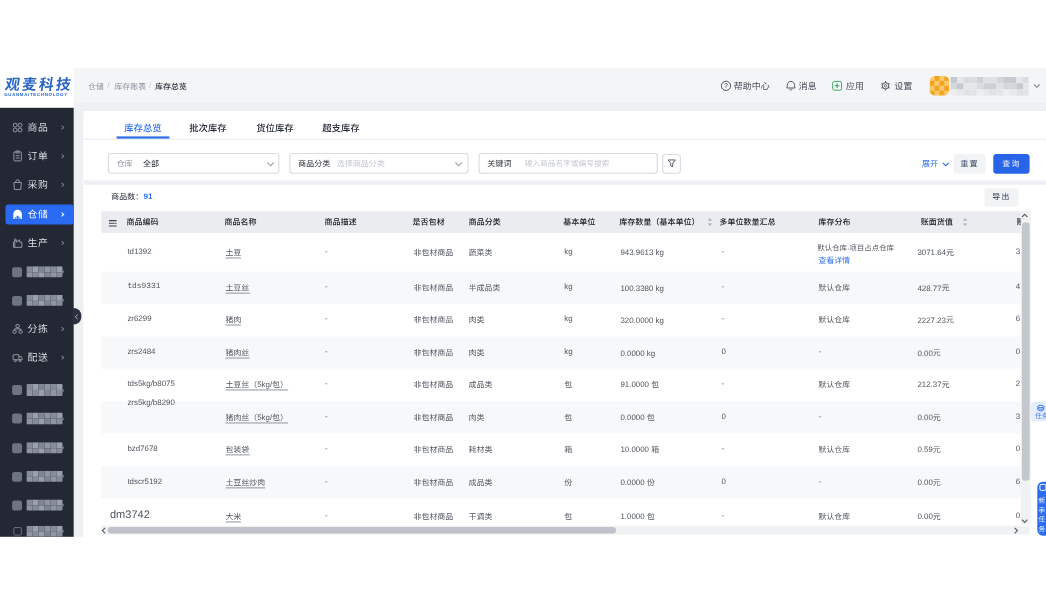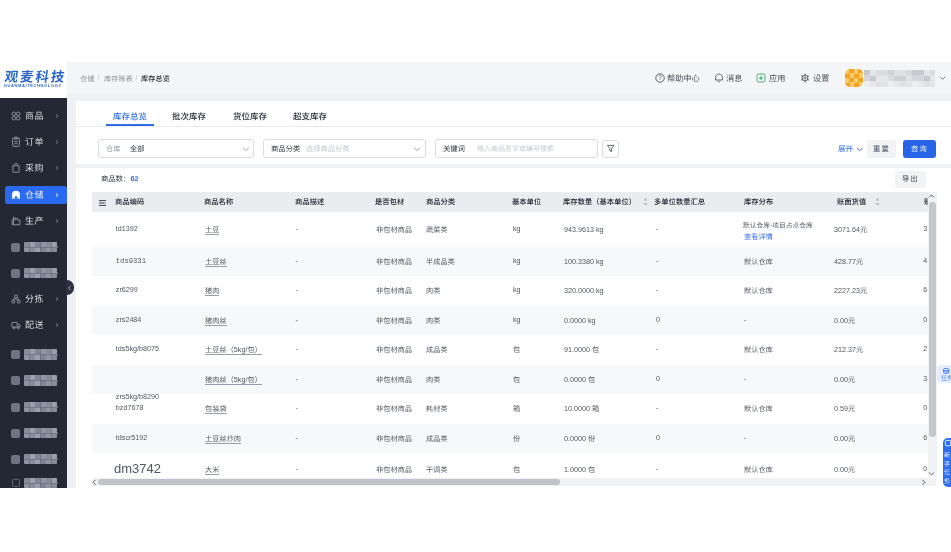--- a/index.html
+++ b/index.html
@@ -602,21 +602,21 @@
 <svg style="position:absolute;left:910.60px;top:144.23px;overflow:visible;" width="16.80" height="14.8" fill="#ffffff">
     <use href="#g62" transform="translate(0.00 7.40) scale(0.007400 -0.007400)"></use>
     <use href="#g63" transform="translate(8.40 7.40) scale(0.007400 -0.007400)"></use>
   </svg>
 <svg style="position:absolute;left:101.00px;top:174.29px;overflow:visible;" width="29.20" height="14.6" fill="#2b303b">
     <use href="#g4" transform="translate(0.00 7.30) scale(0.007300 -0.007300)"></use>
     <use href="#g5" transform="translate(7.30 7.30) scale(0.007300 -0.007300)"></use>
     <use href="#g64" transform="translate(14.60 7.30) scale(0.007300 -0.007300)"></use>
     <use href="#g65" transform="translate(21.90 7.30) scale(0.007300 -0.007300)"></use>
   </svg>
-<div style="position:absolute;left:130.5px;top:173.53px;font-size:7.3px;color:#2e6ce8;font-weight:bold;line-height:10.95px;white-space:pre;">62</div>
+<div style="position:absolute;left:130.5px;top:173.53px;font-size:7.3px;color:#2e6ce8;font-weight:bold;line-height:10.95px;white-space:pre;">91</div>
 <div style="position:absolute;left:894.5px;top:171px;width:31px;height:16.5px;background:#f2f3f5;border-radius:3px"></div>
 <svg style="position:absolute;left:901.90px;top:174.49px;overflow:visible;" width="16.60" height="14.6" fill="#2e4157">
     <use href="#g66" transform="translate(0.00 7.30) scale(0.007300 -0.007300)"></use>
     <use href="#g67" transform="translate(8.30 7.30) scale(0.007300 -0.007300)"></use>
   </svg>
 <div style="position:absolute;left:91.5px;top:192px;width:836px;height:20px;background:#eaecf0"></div>
 <svg style="position:absolute;left:115.00px;top:197.29px;overflow:visible;" width="29.20" height="14.6" fill="#1c212b">
     <use href="#g68" transform="translate(0.00 7.30) scale(0.007300 -0.007300)"></use>
     <use href="#g69" transform="translate(7.30 7.30) scale(0.007300 -0.007300)"></use>
     <use href="#g70" transform="translate(14.60 7.30) scale(0.007300 -0.007300)"></use>
@@ -890,21 +890,21 @@
     <use href="#g103" transform="translate(7.20 7.20) scale(0.007200 -0.007200)"></use>
     <use href="#g10" transform="translate(14.40 7.20) scale(0.007200 -0.007200)"></use>
     <use href="#g18" transform="translate(21.60 7.20) scale(0.007200 -0.007200)"></use>
   </svg>
 <svg style="position:absolute;left:833.50px;top:345.11px;overflow:visible;" width="29.22" height="14.4" fill="#50565f">
     <text x="0.00" y="7.20" font-size="7.20" font-family="Liberation Sans, sans-serif">212.37</text>
     <use href="#g111" transform="translate(22.02 7.20) scale(0.007200 -0.007200)"></use>
   </svg>
 <div style="position:absolute;left:923.3px;top:344.35px;font-size:7.2px;color:#50565f;font-weight:normal;line-height:10.8px;white-space:pre;">2</div>
 <div style="position:absolute;left:91.5px;top:364.5px;width:836px;height:29.5px;background:#f7f8fa"></div>
-<div style="position:absolute;left:115.8px;top:392px;font-size:7.2px;color:#50565f;font-weight:normal;line-height:10.8px;white-space:pre;">zrs5kg/b8290</div>
+<div style="position:absolute;left:115.8px;top:361px;font-size:7.2px;color:#50565f;font-weight:normal;line-height:10.8px;white-space:pre;">zrs5kg/b8290</div>
 <svg style="position:absolute;left:205.00px;top:374.61px;overflow:visible;" width="56.81" height="14.4" fill="#50565f">
     <use href="#g115" transform="translate(0.00 7.20) scale(0.007200 -0.007200)"></use>
     <use href="#g116" transform="translate(7.20 7.20) scale(0.007200 -0.007200)"></use>
     <use href="#g112" transform="translate(14.40 7.20) scale(0.007200 -0.007200)"></use>
     <use href="#g117" transform="translate(21.60 7.20) scale(0.007200 -0.007200)"></use>
     <text x="28.80" y="7.20" font-size="7.20" font-family="Liberation Sans, sans-serif">5kg/</text>
     <use href="#g98" transform="translate(42.41 7.20) scale(0.007200 -0.007200)"></use>
     <use href="#g118" transform="translate(49.61 7.20) scale(0.007200 -0.007200)"></use>
   </svg>
 <div style="position:absolute;left:205px;top:383.6px;width:56.8px;height:0.8px;background:#989ea8"></div>
@@ -1003,21 +1003,21 @@
     <text x="0.00" y="7.20" font-size="7.20" font-family="Liberation Sans, sans-serif">0.0000 </text>
     <use href="#g124" transform="translate(24.02 7.20) scale(0.007200 -0.007200)"></use>
   </svg>
 <div style="position:absolute;left:656px;top:432.85px;font-size:7.2px;color:#50565f;font-weight:normal;line-height:10.8px;white-space:pre;">0</div>
 <div style="position:absolute;left:744px;top:432.85px;font-size:7.2px;color:#50565f;font-weight:normal;line-height:10.8px;white-space:pre;">-</div>
 <svg style="position:absolute;left:833.50px;top:433.61px;overflow:visible;" width="21.21" height="14.4" fill="#50565f">
     <text x="0.00" y="7.20" font-size="7.20" font-family="Liberation Sans, sans-serif">0.00</text>
     <use href="#g111" transform="translate(14.01 7.20) scale(0.007200 -0.007200)"></use>
   </svg>
 <div style="position:absolute;left:923.3px;top:432.85px;font-size:7.2px;color:#50565f;font-weight:normal;line-height:10.8px;white-space:pre;">6</div>
-<div style="position:absolute;left:114px;top:464.2px;font-size:13px;color:#50565f;font-weight:normal;line-height:10.8px;white-space:pre;">dm3742</div>
+<div style="position:absolute;left:100px;top:464.2px;font-size:10px;color:#50565f;font-weight:normal;line-height:10.8px;white-space:pre;">dm3742</div>
 <svg style="position:absolute;left:205.00px;top:464.96px;overflow:visible;" width="14.40" height="14.4" fill="#50565f">
     <use href="#g125" transform="translate(0.00 7.20) scale(0.007200 -0.007200)"></use>
     <use href="#g126" transform="translate(7.20 7.20) scale(0.007200 -0.007200)"></use>
   </svg>
 <div style="position:absolute;left:205px;top:473.9px;width:14.4px;height:0.8px;background:#989ea8"></div>
 <div style="position:absolute;left:295.5px;top:464.2px;font-size:7.2px;color:#50565f;font-weight:normal;line-height:10.8px;white-space:pre;">-</div>
 <svg style="position:absolute;left:375.80px;top:464.96px;overflow:visible;" width="36.00" height="14.4" fill="#50565f">
     <use href="#g97" transform="translate(0.00 7.20) scale(0.007200 -0.007200)"></use>
     <use href="#g98" transform="translate(7.20 7.20) scale(0.007200 -0.007200)"></use>
     <use href="#g99" transform="translate(14.40 7.20) scale(0.007200 -0.007200)"></use>

